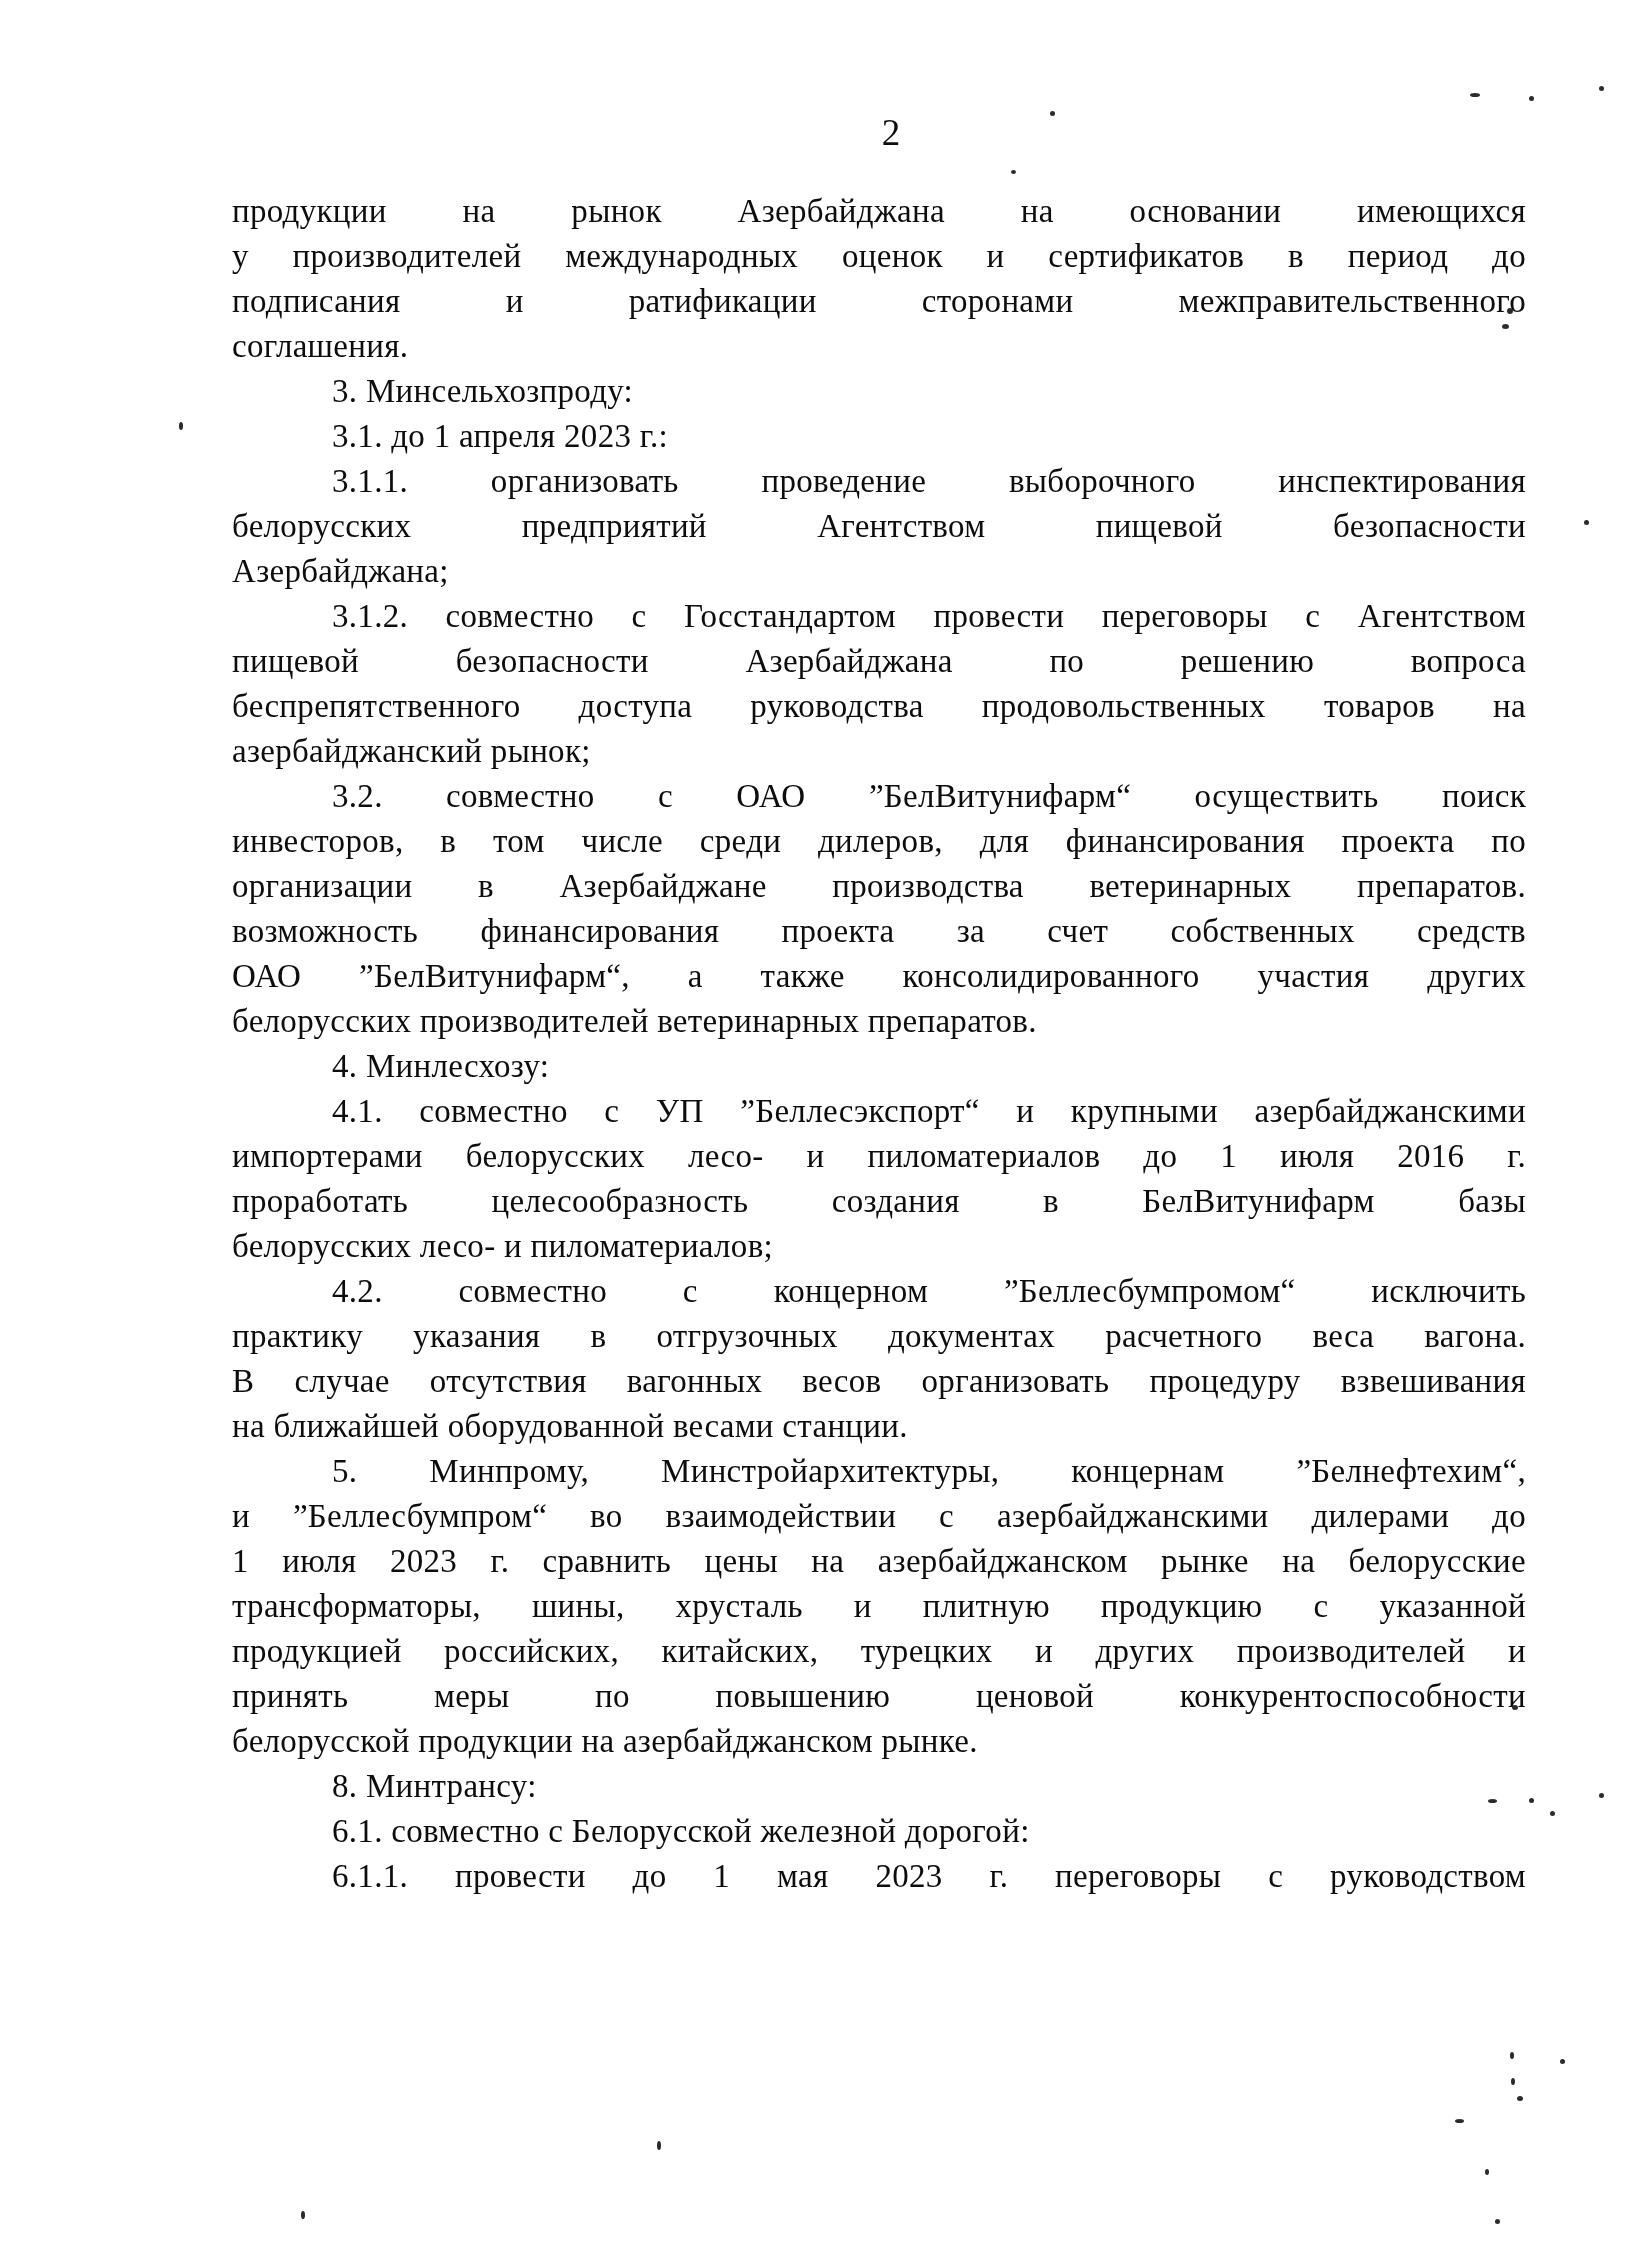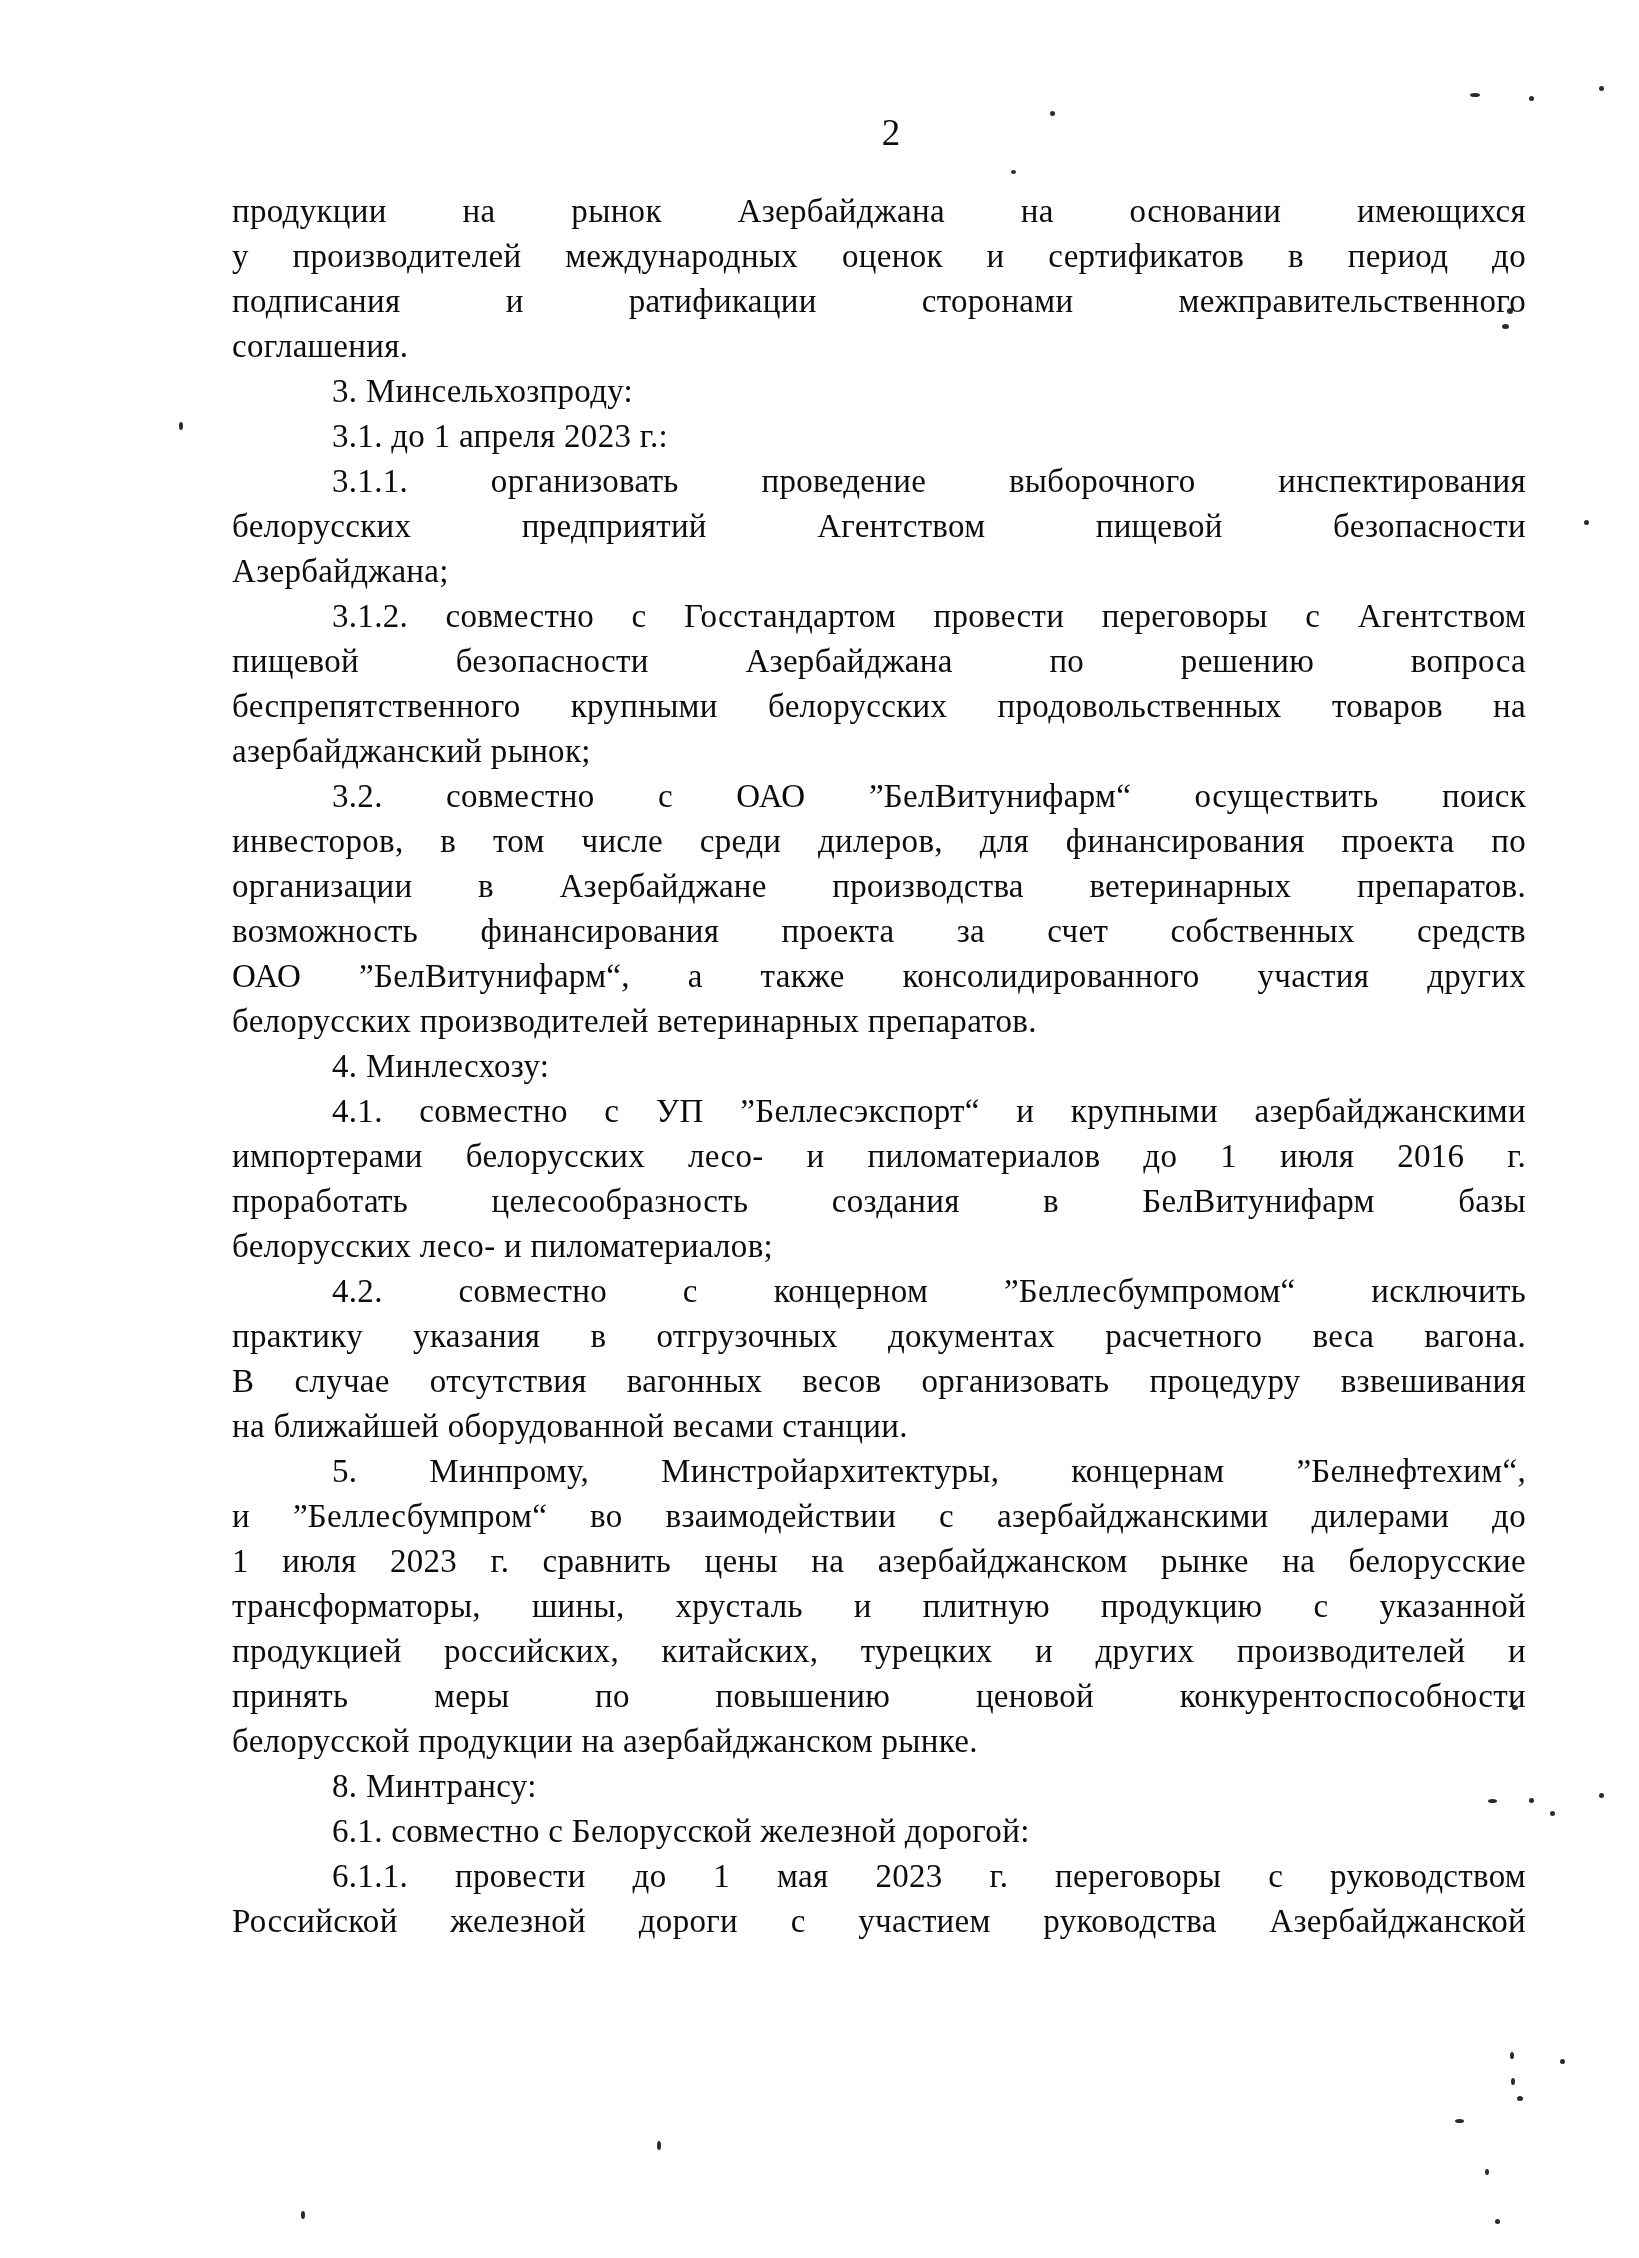--- a/index.html
+++ b/index.html
@@ -64,21 +64,21 @@
       <div class="line just">у производителей международных оценок и сертификатов в период до</div>
       <div class="line just">подписания и ратификации сторонами межправительственного</div>
       <div class="line">соглашения.</div>
       <div class="line ind">3. Минсельхозпроду:</div>
       <div class="line ind">3.1. до 1 апреля 2023 г.:</div>
       <div class="line just ind">3.1.1. организовать проведение выборочного инспектирования</div>
       <div class="line just">белорусских предприятий Агентством пищевой безопасности</div>
       <div class="line">Азербайджана;</div>
       <div class="line just ind">3.1.2. совместно с Госстандартом провести переговоры с Агентством</div>
       <div class="line just">пищевой безопасности Азербайджана по решению вопроса</div>
-      <div class="line just">беспрепятственного крупными белорусских продовольственных товаров на</div>
+      <div class="line just">беспрепятственного доступа руководства продовольственных товаров на</div>
       <div class="line">азербайджанский рынок;</div>
       <div class="line just ind">3.2. совместно с ОАО ”БелВитунифарм“ осуществить поиск</div>
       <div class="line just">инвесторов, в том числе среди дилеров, для финансирования проекта по</div>
       <div class="line just">организации в Азербайджане производства ветеринарных препаратов.</div>
       <div class="line just">возможность финансирования проекта за счет собственных средств</div>
       <div class="line just">ОАО ”БелВитунифарм“, а также консолидированного участия других</div>
       <div class="line">белорусских производителей ветеринарных препаратов.</div>
       <div class="line ind">4. Минлесхозу:</div>
       <div class="line just ind">4.1. совместно с УП ”Беллесэкспорт“ и крупными азербайджанскими</div>
       <div class="line just">импортерами белорусских лесо- и пиломатериалов до 1 июля 2016 г.</div>
@@ -91,21 +91,20 @@
       <div class="line just ind">5. Минпрому, Минстройархитектуры, концернам ”Белнефтехим“,</div>
       <div class="line just">и ”Беллесбумпром“ во взаимодействии с азербайджанскими дилерами до</div>
       <div class="line just">1 июля 2023 г. сравнить цены на азербайджанском рынке на белорусские</div>
       <div class="line just">трансформаторы, шины, хрусталь и плитную продукцию с указанной</div>
       <div class="line just">продукцией российских, китайских, турецких и других производителей и</div>
       <div class="line just">принять меры по повышению ценовой конкурентоспособности</div>
       <div class="line">белорусской продукции на азербайджанском рынке.</div>
       <div class="line ind">8. Минтрансу:</div>
       <div class="line ind">6.1. совместно с Белорусской железной дорогой:</div>
       <div class="line just ind">6.1.1. провести до 1 мая 2023 г. переговоры с руководством</div>
-      <div class="line just">Российской железной дороги с участием руководства Азербайджанской</div>
     </div>
   <div>
       <div class="speck" style="left: 1050px; top: 111px; width: 5px; height: 5px;"></div>
       <div class="speck" style="left: 1011px; top: 170px; width: 5px; height: 4px;"></div>
       <div class="speck" style="left: 1470px; top: 93px; width: 10px; height: 4px;"></div>
       <div class="speck" style="left: 1529px; top: 96px; width: 5px; height: 5px;"></div>
       <div class="speck" style="left: 1599px; top: 86px; width: 5px; height: 5px;"></div>
       <div class="speck" style="left: 1507px; top: 308px; width: 6px; height: 6px;"></div>
       <div class="speck" style="left: 1502px; top: 324px; width: 7px; height: 5px;"></div>
       <div class="speck" style="left: 1584px; top: 520px; width: 5px; height: 5px;"></div>

